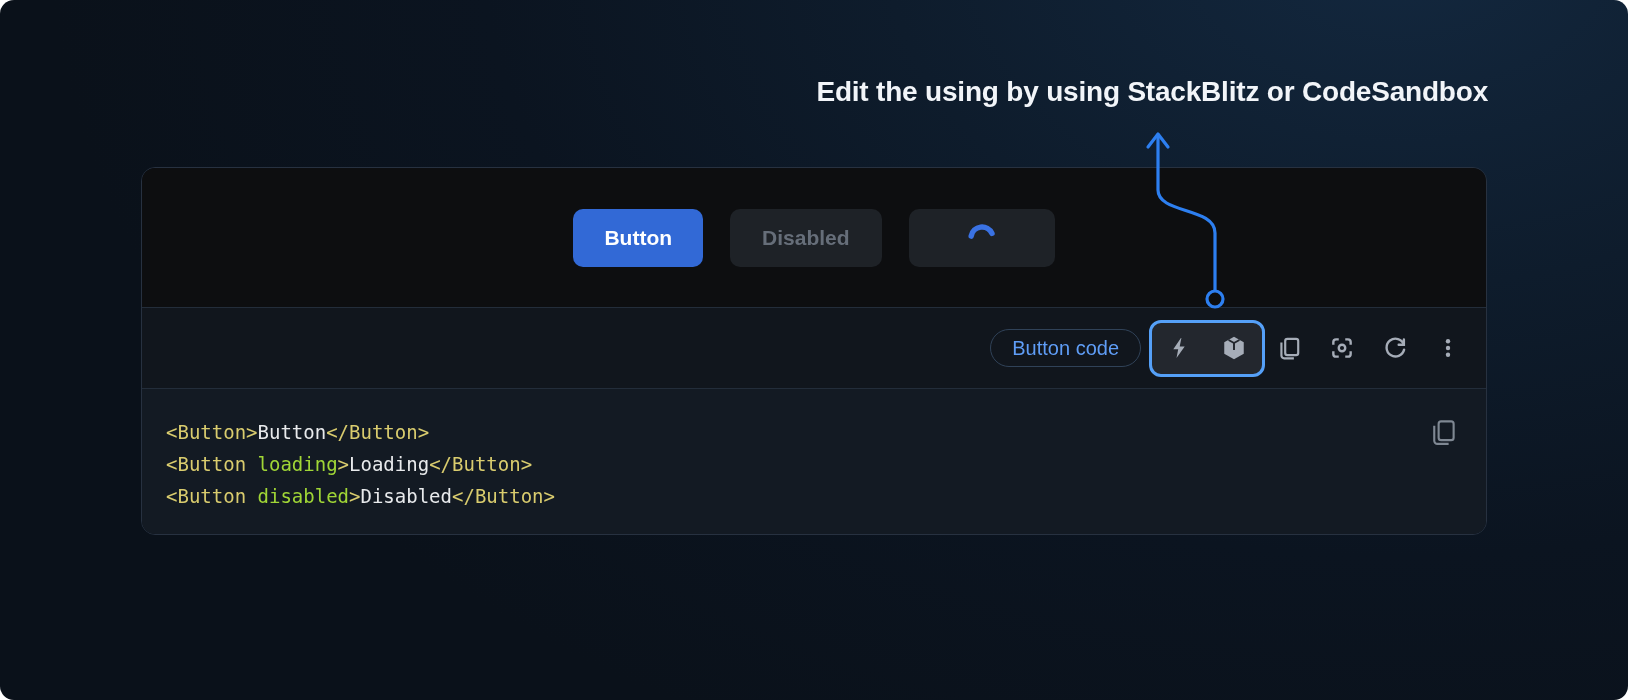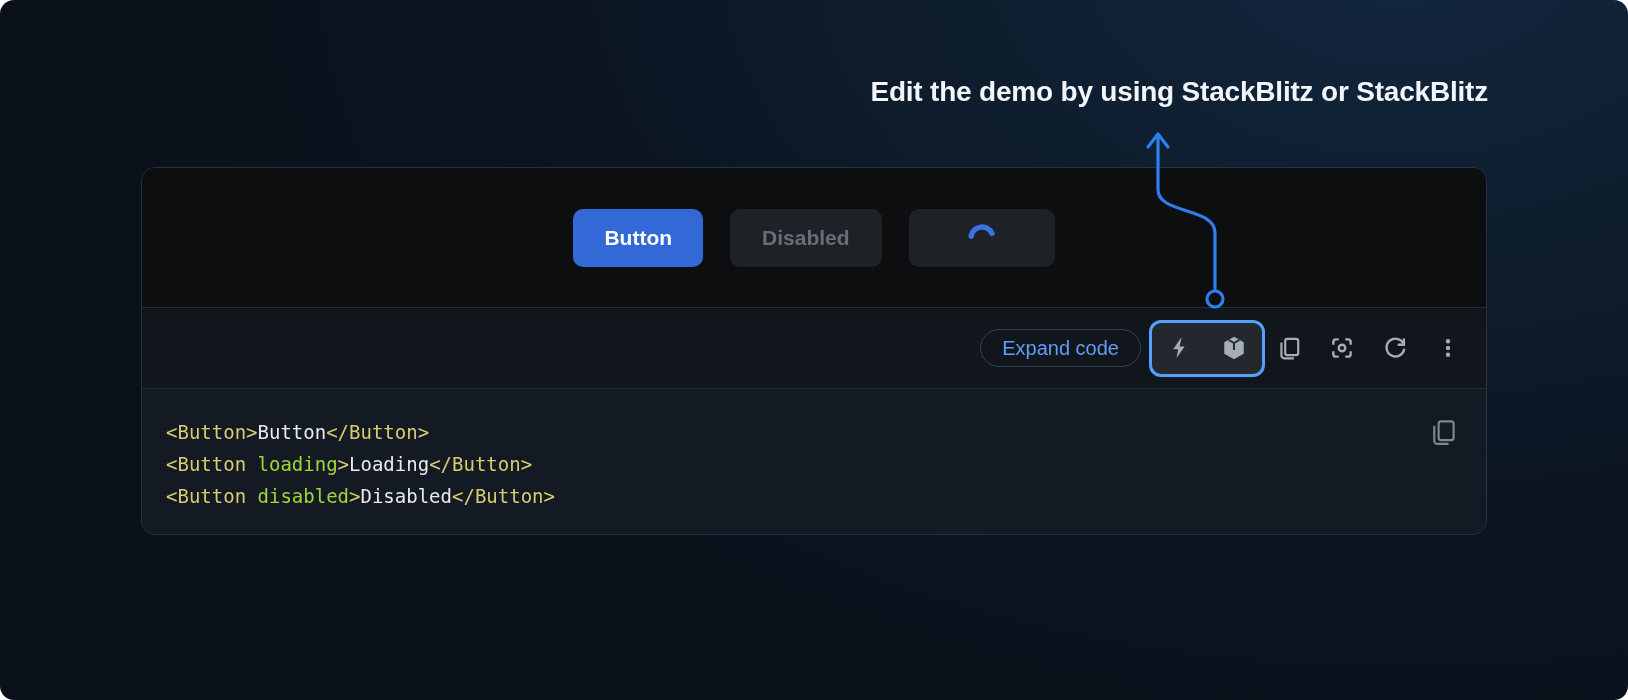--- a/index.html
+++ b/index.html
@@ -85,21 +85,21 @@
     position:absolute;top:28px;right:28px;
     width:30px;height:30px;background:none;border:none;padding:0;
     color:#7f8893;cursor:pointer;display:flex;align-items:center;justify-content:center;
   }
 </style>
 </head>
 <body>
 
 <div class="page">
 
-  <div class="annotation-title">Edit the demo by using StackBlitz or StackBlitz</div>
+  <div class="annotation-title">Edit the using by using StackBlitz or CodeSandbox</div>
 
   <svg class="arrow-svg" width="1628" height="700" viewBox="0 0 1628 700">
     <g stroke="#2d7ff0" stroke-width="3.2" fill="none" stroke-linecap="round" stroke-linejoin="round">
       <path d="M1148,147 L1158,134 L1168,147"></path>
       <path d="M1158,136 L1158,190 C1158,214 1215,207 1215,233 L1215,290"></path>
       <circle cx="1215" cy="299" r="8" fill="#0d0e10"></circle>
     </g>
   </svg>
 
   <div class="demo-card">
@@ -108,21 +108,21 @@
       <button class="btn btn-primary">Button</button>
       <button class="btn btn-disabled">Disabled</button>
       <button class="btn btn-loading">
         <svg class="spinner" width="30" height="30" viewBox="0 0 30 30">
           <path d="M4.2,13.1 A11,11 0 0 1 24.97,10.35" stroke="#3a72e3" stroke-width="5.5" fill="none" stroke-linecap="round"></path>
         </svg>
       </button>
     </div>
 
     <div class="demo-toolbar">
-      <button class="expand-pill">Expand code</button>
+      <button class="expand-pill">Button code</button>
 
       <div class="icon-group">
         <button class="icon-btn">
           <svg width="24" height="24" viewBox="0 0 24 24">
             <path d="M12.9,2.1 L5.3,13.2 H10.2 L8.5,21.9 L16.7,10.6 H11.7 L13.4,2.1 Z" fill="currentColor"></path>
           </svg>
         </button>
         <button class="icon-btn">
           <svg width="26" height="26" viewBox="0 0 24 24">
             <polygon points="12,1.6 21,6.6 21,17.4 12,22.4 3,17.4 3,6.6" fill="currentColor"></polygon>

